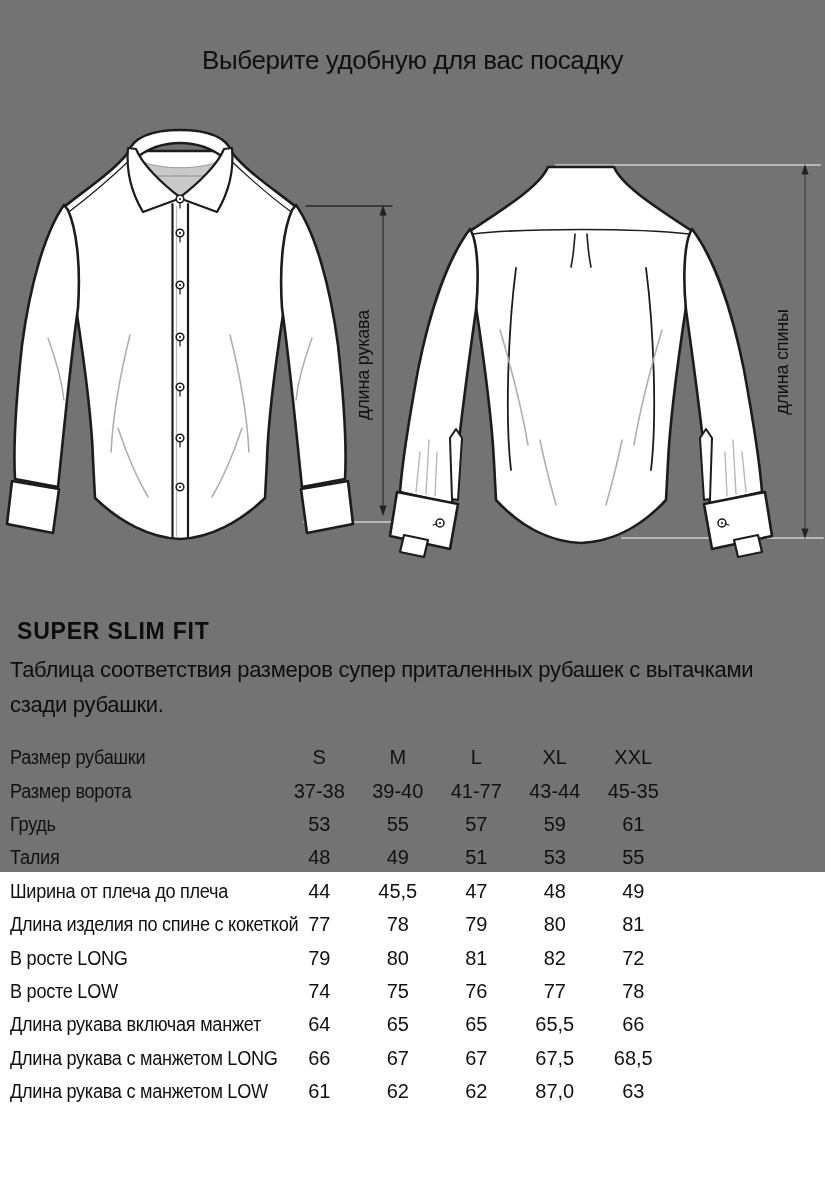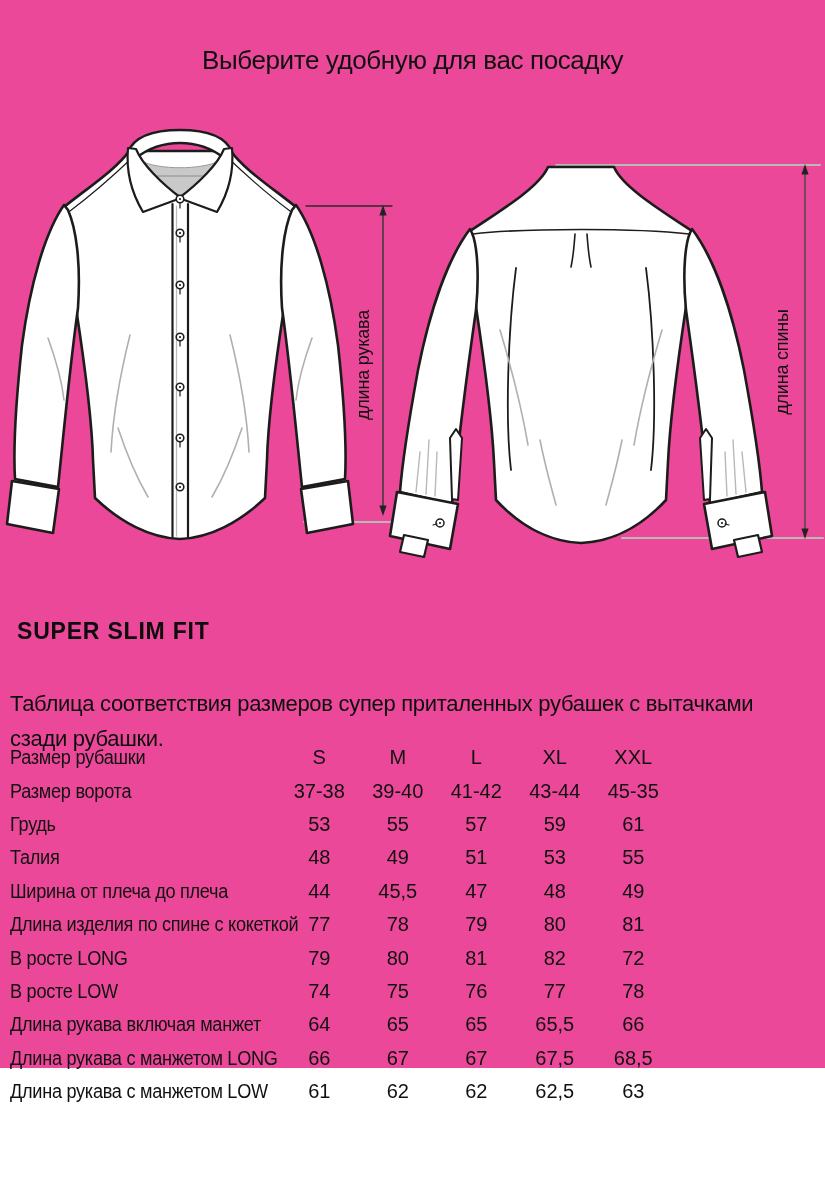--- a/index.html
+++ b/index.html
@@ -2,37 +2,37 @@
 <html><head>
 <meta charset="utf-8">
 <style>
   * { margin:0; padding:0; box-sizing:border-box; }
   html,body { background:#fff; }
   body {
     width:825px; height:1200px;
     font-family:"Liberation Sans", sans-serif;
     color:#111; position:relative; overflow:hidden;
   }
-  .page { position:absolute; inset:0; width:825px; height:1068px; background:#ec4899; }
+  .page { position:absolute; inset:0; width:825px; height:872px; background:#737373; }
 
   .title {
     position:absolute; top:44px; left:0; width:825px;
     text-align:center; font-size:26px; line-height:32px;
     letter-spacing:-0.4px; color:#101010;
   }
 
   .diagram { position:absolute; top:118px; left:0; }
 
   .fit-heading {
     position:absolute; top:618px; left:17px;
     font-size:23px; font-weight:700; letter-spacing:0.8px; color:#0d0d0d;
   }
   .description {
     position:absolute; top:652px; left:10px; width:812px;
-    font-size:22px; line-height:35px; letter-spacing:-0.3px; color:#0d0d0d;margin-top:34px;
+    font-size:22px; line-height:35px; letter-spacing:-0.3px; color:#0d0d0d;
   }
 
   .size-table {
     position:absolute; top:741px; left:10px;
     display:grid;
     grid-template-columns:270px repeat(5, 78.5px);
     grid-auto-rows:33.4px;
     align-items:center;
   }
   .size-table .lbl {
@@ -260,21 +260,21 @@
     <div class="lbl"><span>Размер рубашки</span></div>
     <div class="val">S</div>
     <div class="val">M</div>
     <div class="val">L</div>
     <div class="val">XL</div>
     <div class="val">XXL</div>
 
     <div class="lbl"><span>Размер ворота</span></div>
     <div class="val">37-38</div>
     <div class="val">39-40</div>
-    <div class="val">41-42</div>
+    <div class="val">41-77</div>
     <div class="val">43-44</div>
     <div class="val">45-35</div>
 
     <div class="lbl"><span>Грудь</span></div>
     <div class="val">53</div>
     <div class="val">55</div>
     <div class="val">57</div>
     <div class="val">59</div>
     <div class="val">61</div>
 
@@ -324,17 +324,17 @@
     <div class="val">66</div>
     <div class="val">67</div>
     <div class="val">67</div>
     <div class="val">67,5</div>
     <div class="val">68,5</div>
 
     <div class="lbl"><span>Длина рукава с манжетом LOW</span></div>
     <div class="val">61</div>
     <div class="val">62</div>
     <div class="val">62</div>
-    <div class="val">62,5</div>
+    <div class="val">87,0</div>
     <div class="val">63</div>
   </div>
 
 </div>
 
 </body></html>

